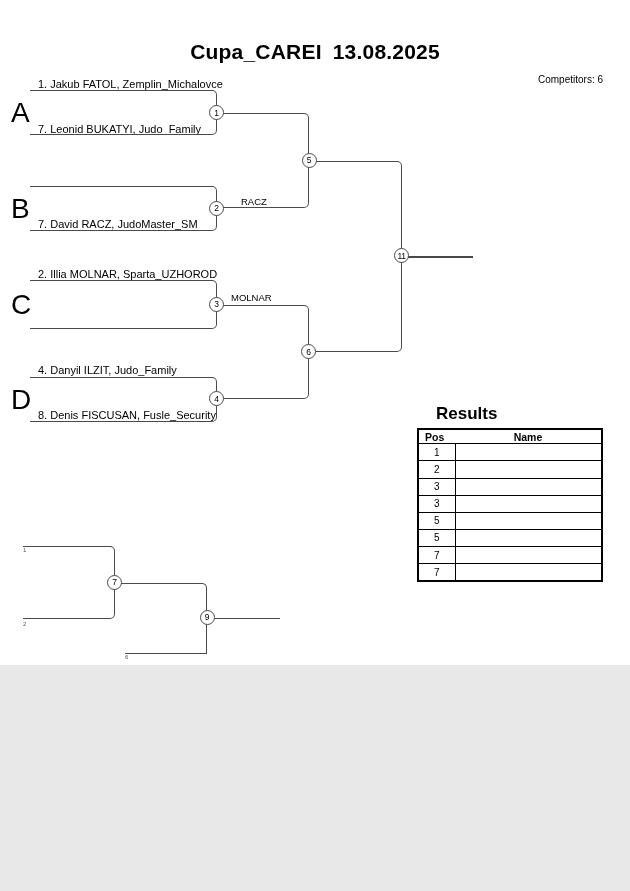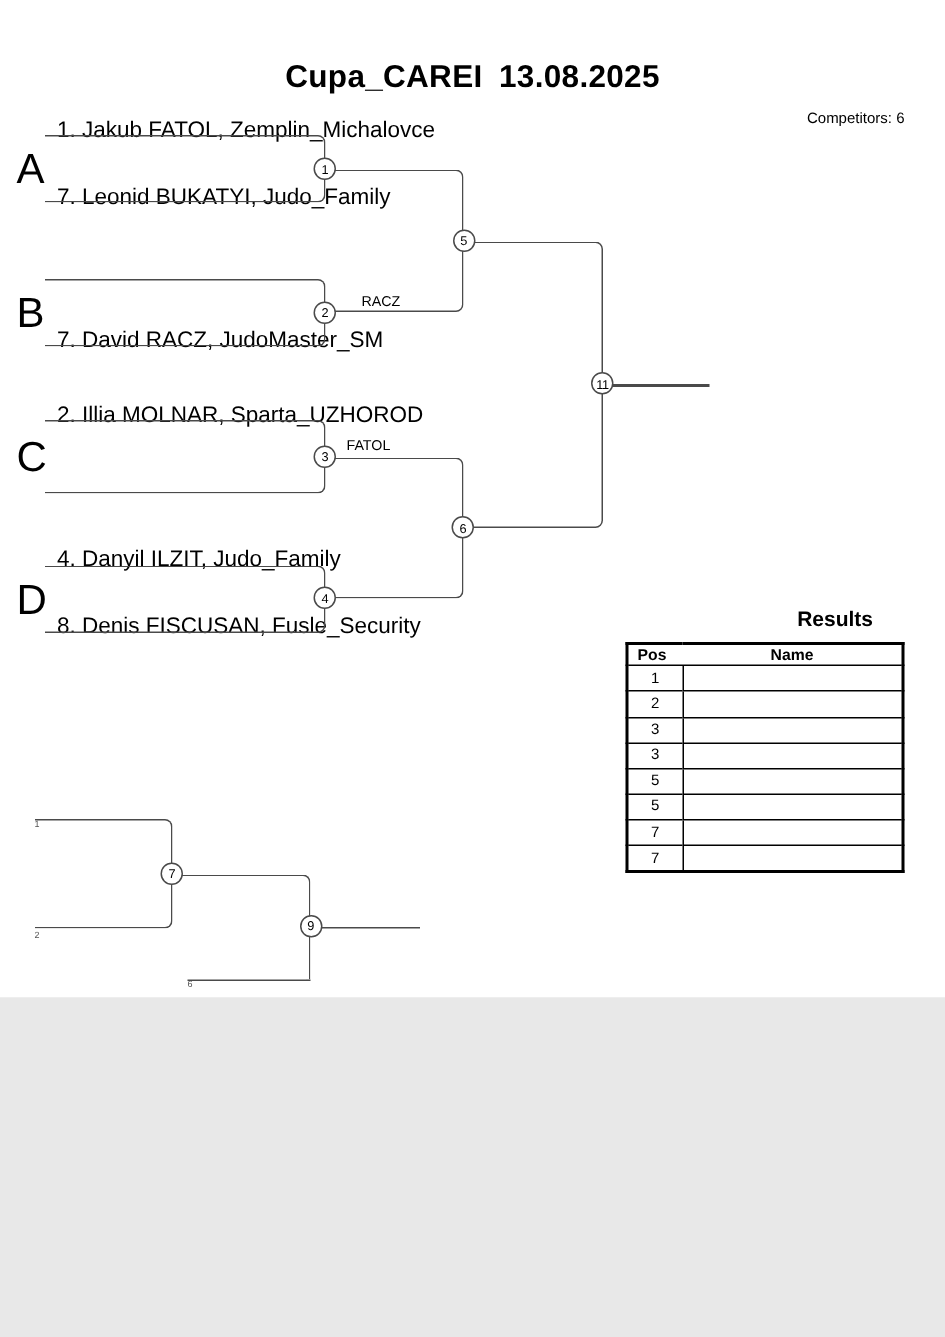--- a/index.html
+++ b/index.html
@@ -27,34 +27,34 @@
   .conn-box{
     position:absolute;box-sizing:border-box;
     border:1.34px solid #4a4a4a;border-left:none;
     border-radius:0 5px 5px 0;
   }
   .half-box{
     position:absolute;box-sizing:border-box;
     border-top:1.34px solid #4a4a4a;border-right:1.34px solid #4a4a4a;
     border-radius:0 5px 0 0;
   }
-  .nm{position:absolute;font-size:15px;white-space:nowrap;}
+  .nm{position:absolute;font-size:11px;white-space:nowrap;}
   .pl{position:absolute;left:11px;font-size:28px;line-height:1.05;}
   .wl{position:absolute;font-size:9.5px;white-space:nowrap;}
   .fl{position:absolute;font-size:6px;color:#555;line-height:1;}
   .mc{
     position:absolute;width:13px;height:13px;border:1.3px solid #4a4a4a;
     border-radius:50%;background:#fff;z-index:5;
     display:flex;align-items:center;justify-content:center;
     font-size:8.5px;letter-spacing:-0.3px;
   }
   
   #results-title{
-    position:absolute;left:396px;top:404px;width:186px;
-    text-align:right;font-size:14px;font-weight:bold;
+    position:absolute;left:436px;top:404px;width:186px;
+    text-align:left;font-size:17px;font-weight:bold;
   }
   #results-table{
     position:absolute;left:417px;top:428px;width:186px;
     border-collapse:collapse;table-layout:fixed;
     border:2px solid #000;
   }
   #results-table th{
     border-bottom:1.6px solid #000;font-size:10.5px;height:13.4px;
     padding:0;font-weight:bold;
   }
@@ -85,21 +85,21 @@
   <span class="nm" style="left:38px;top:218px">7. David RACZ, JudoMaster_SM</span>
   <span class="pl" style="top:194px">B</span>
   <div class="pool-box" style="left:30px;top:186px;width:186.6px;height:44.7px"></div>
   <span class="mc" style="left:209px;top:200.5px">2</span>
   <span class="wl" style="left:241px;top:195.5px">RACZ</span>
 
   <span class="nm" style="left:38px;top:267.5px">2. Illia MOLNAR, Sparta_UZHOROD</span>
   <span class="pl" style="top:290px">C</span>
   <div class="pool-box" style="left:30px;top:280px;width:186.6px;height:49px"></div>
   <span class="mc" style="left:209px;top:296.7px">3</span>
-  <span class="wl" style="left:231px;top:292px">FATOL</span>
+  <span class="wl" style="left:231px;top:292px">MOLNAR</span>
 
   <span class="nm" style="left:38px;top:364px">4. Danyil ILZIT, Judo_Family</span>
   <span class="nm" style="left:38px;top:409px">8. Denis FISCUSAN, Fusle_Security</span>
   <span class="pl" style="top:385px">D</span>
   <div class="pool-box" style="left:30px;top:376.7px;width:186.6px;height:45px"></div>
   <span class="mc" style="left:209px;top:391.4px">4</span>
 
   <div class="conn-box" style="left:216.5px;top:112.8px;width:92.8px;height:95.5px"></div>
   <span class="mc" style="left:301.5px;top:152.7px">5</span>
 

